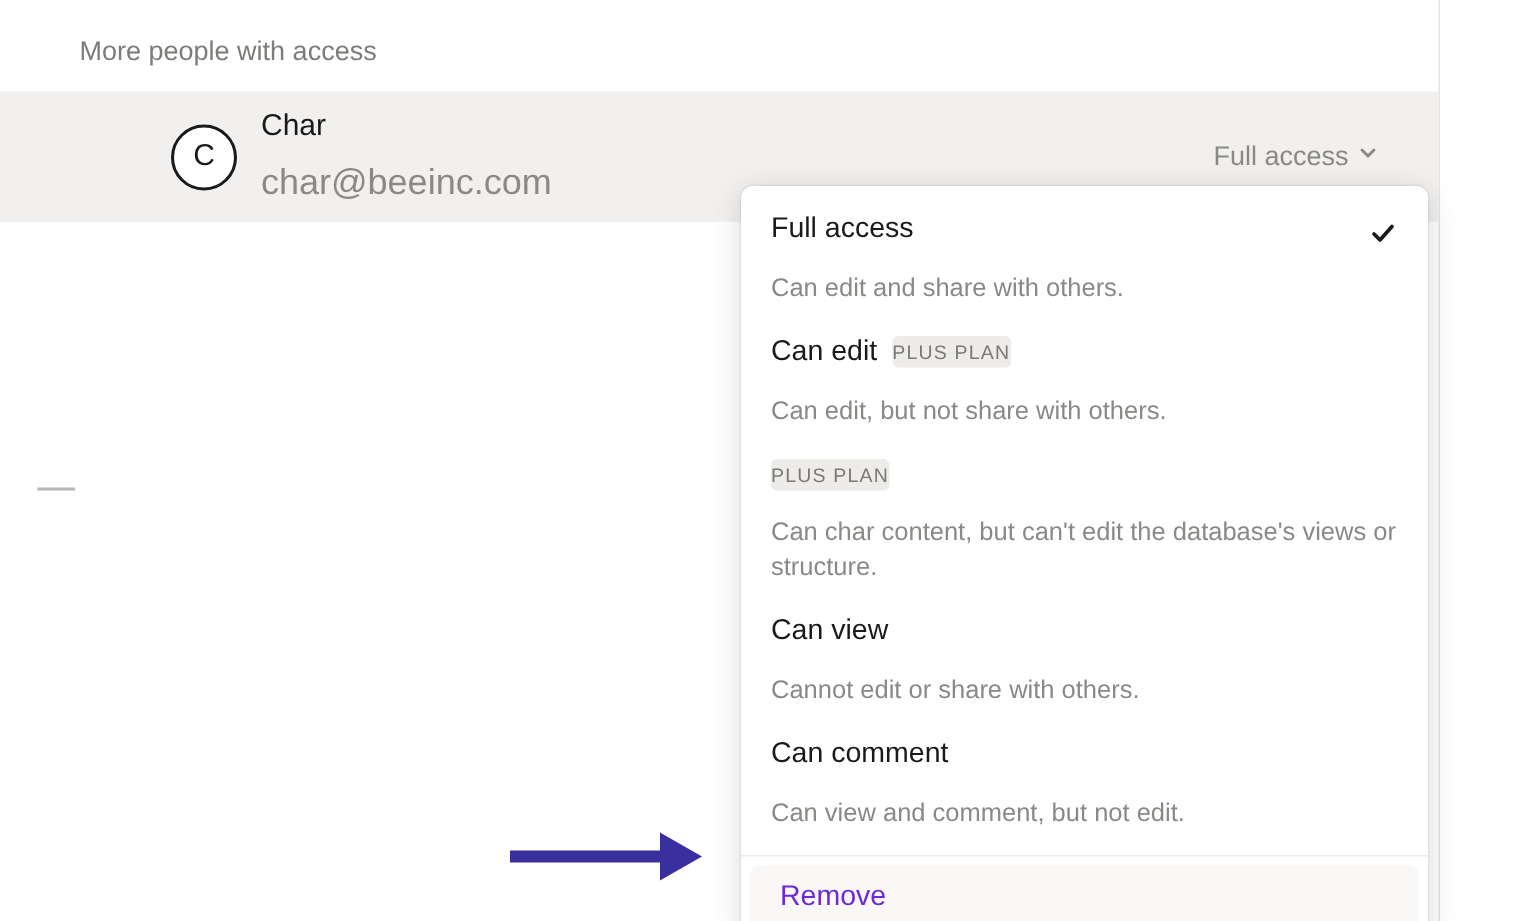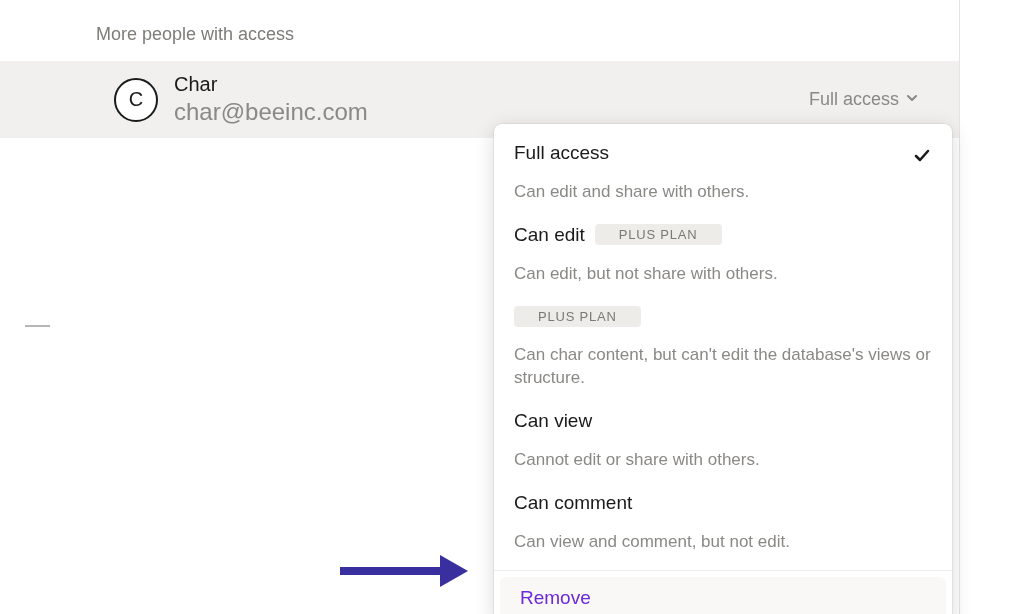--- a/index.html
+++ b/index.html
@@ -18,21 +18,21 @@
     .container {
       width: 960px;
       border-right: 1px solid #e4e4e4;
       padding-top: 24px;
       height: 100%;
     }
     .section-title {
       font-size: 18px;
       color: #7d7c78;
       font-weight: 500;
-      padding-left: 96px;
+      padding-left: 53px;
       margin-bottom: 16px;
     }
     .user-row {
       background: #f1f0ee;
       display: flex;
       align-items: center;
       padding: 12px 40px 12px 114px;
       gap: 16px;
     }
     .avatar {
@@ -47,21 +47,21 @@
       flex-shrink: 0;
     }
     .avatar-letter {
       font-size: 20px;
       color: #1a1a1a;
     }
     .user-info {
       flex: 1;
       display: flex;
       flex-direction: column;
-      gap: 2px;
+      gap: 12px;
     }
     .user-name {
       font-size: 20px;
       color: #1a1a1a;
       font-weight: 500;
     }
     .user-email {
       font-size: 24px;
       color: #8a8986;
     }
@@ -107,21 +107,21 @@
       font-size: 17px;
       color: #8a8986;
       margin-top: 16px;
       line-height: 1.4;
     }
     .badge {
       background: #edece9;
       color: #7a7975;
       font-size: 13px;
       font-weight: 500;
-      padding: 3px 24px;
+      padding: 3px 0;
       border-radius: 4px;
       letter-spacing: 0.8px;
     }
     .check-icon {
       position: absolute;
       right: 20px;
       top: 14px;
     }
     .divider {
       height: 1px;

